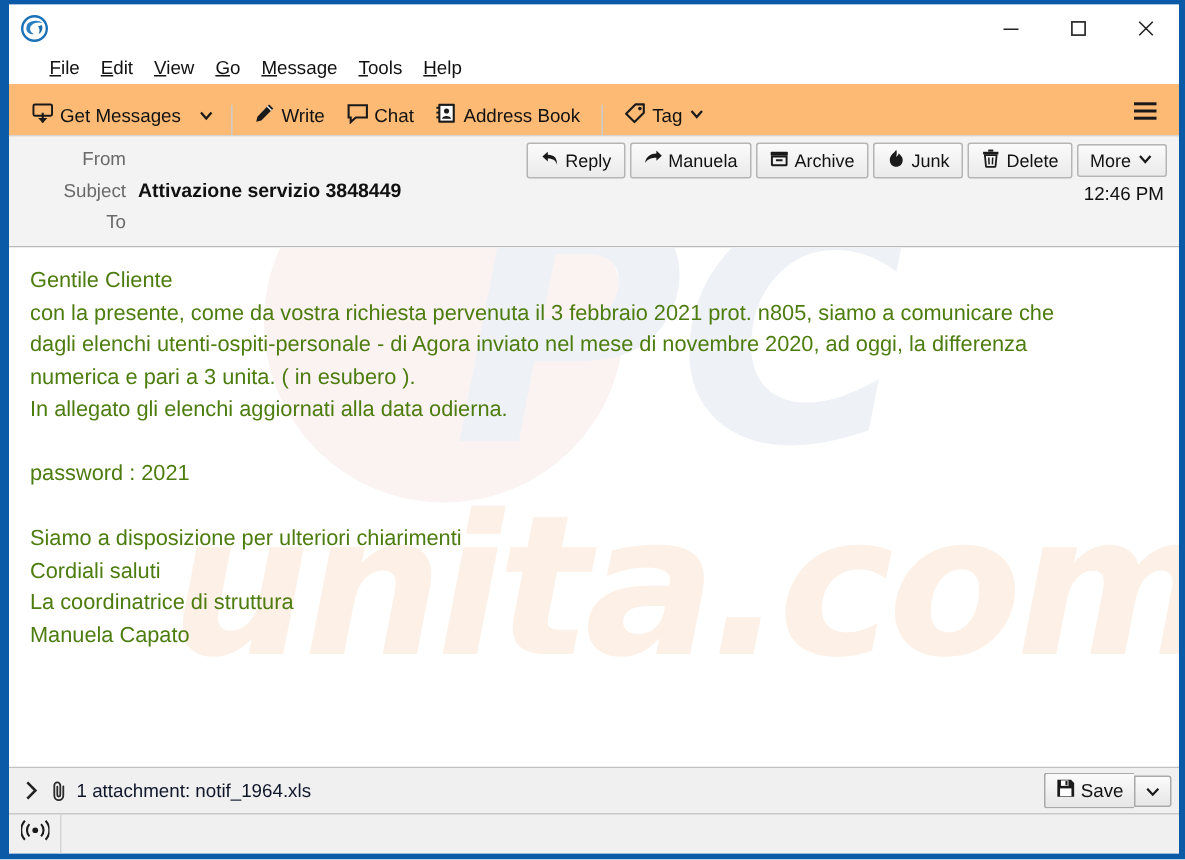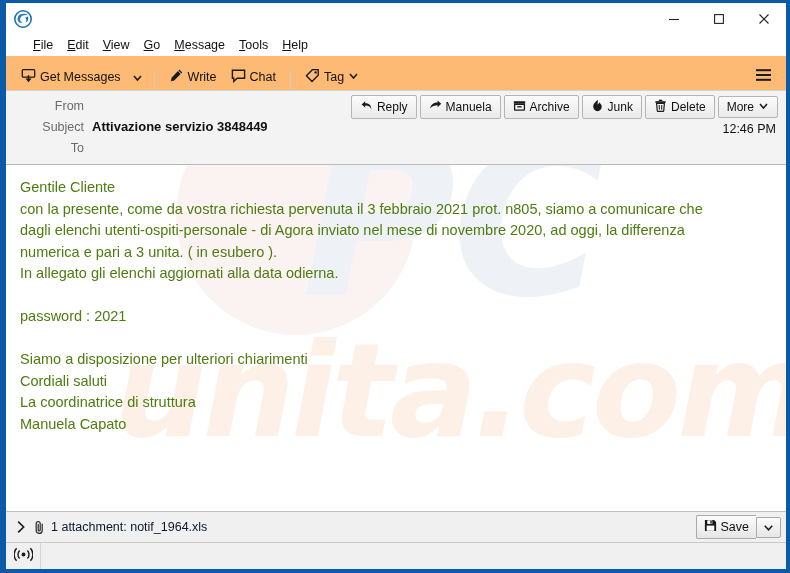--- a/index.html
+++ b/index.html
@@ -377,20 +377,34 @@
         <span>Write</span>
       </div>
       <div class="tbtn">
         <span>
           <svg width="15" height="15" viewBox="0 0 15 15">
             <path d="M1.4 2.2 h12.2 v8.1 h-7.4 l-3.4 3.1 v-3.1 h-1.4 z" fill="none" stroke="#1a1a1a" stroke-width="1.4"></path>
           </svg>
         </span>
         <span>Chat</span>
       </div>
+      <div class="tbtn">
+        <span>
+          <svg width="15" height="15" viewBox="0 0 15 15">
+            <rect x="2.2" y="1.2" width="11" height="12.6" rx="0.6" fill="#1a1a1a"></rect>
+            <rect x="3.6" y="2.6" width="8.2" height="9.8" fill="#ffffff"></rect>
+            <circle cx="7.7" cy="6" r="1.7" fill="#1a1a1a"></circle>
+            <path d="M4.6 11.2 C4.9 8.6 10.5 8.6 10.8 11.2 Z" fill="#1a1a1a"></path>
+            <rect x="0.9" y="3.2" width="1.8" height="1.3" fill="#1a1a1a"></rect>
+            <rect x="0.9" y="6.4" width="1.8" height="1.3" fill="#1a1a1a"></rect>
+            <rect x="0.9" y="9.6" width="1.8" height="1.3" fill="#1a1a1a"></rect>
+          </svg>
+        </span>
+        <span>Address Book</span>
+      </div>
       <div class="tsep"></div>
       <div class="tbtn">
         <span>
           <svg width="15" height="15" viewBox="0 0 15 15">
             <path d="M7.6 1.6 h5.6 v5.6 L7.0 13.4 L1.4 7.8 Z" fill="none" stroke="#1a1a1a" stroke-width="1.4" stroke-linejoin="round"></path>
             <circle cx="10.6" cy="4.4" r="1.2" fill="#1a1a1a"></circle>
           </svg>
         </span>
         <span>Tag</span>
         <span>

